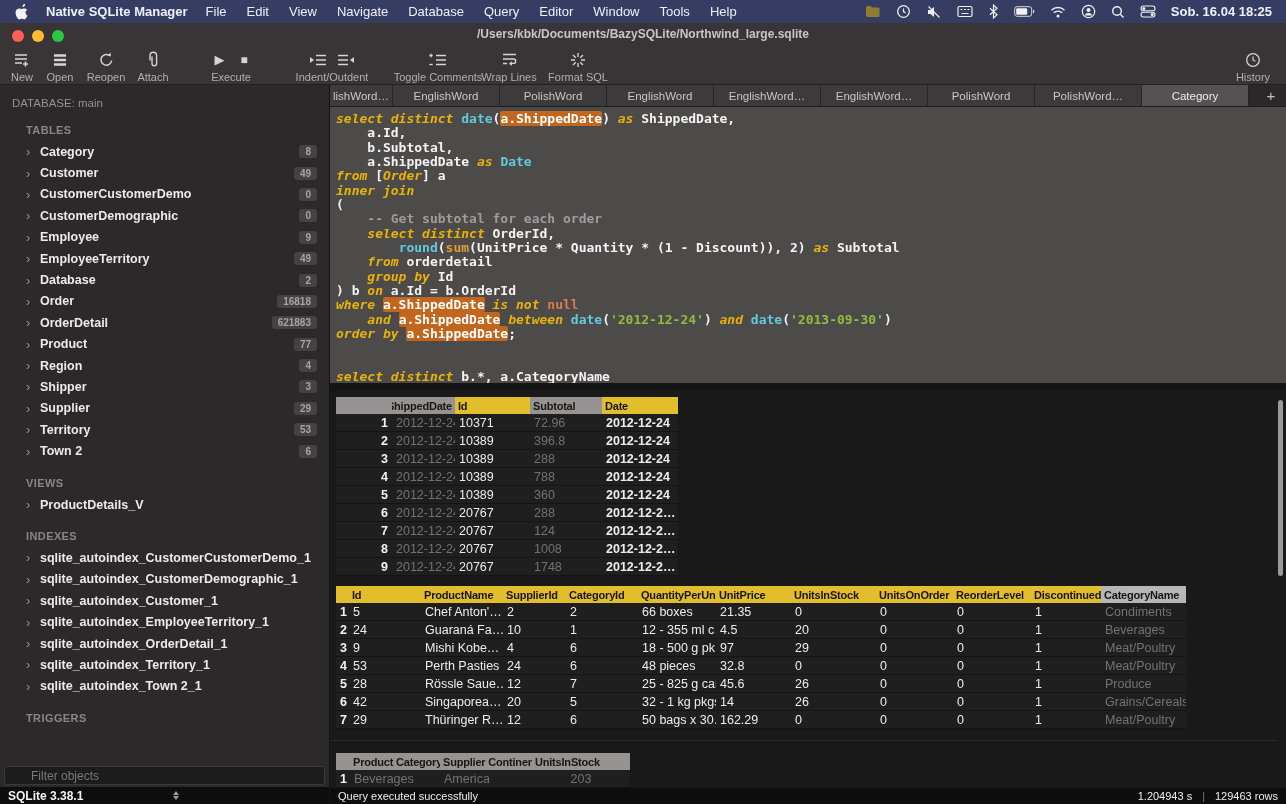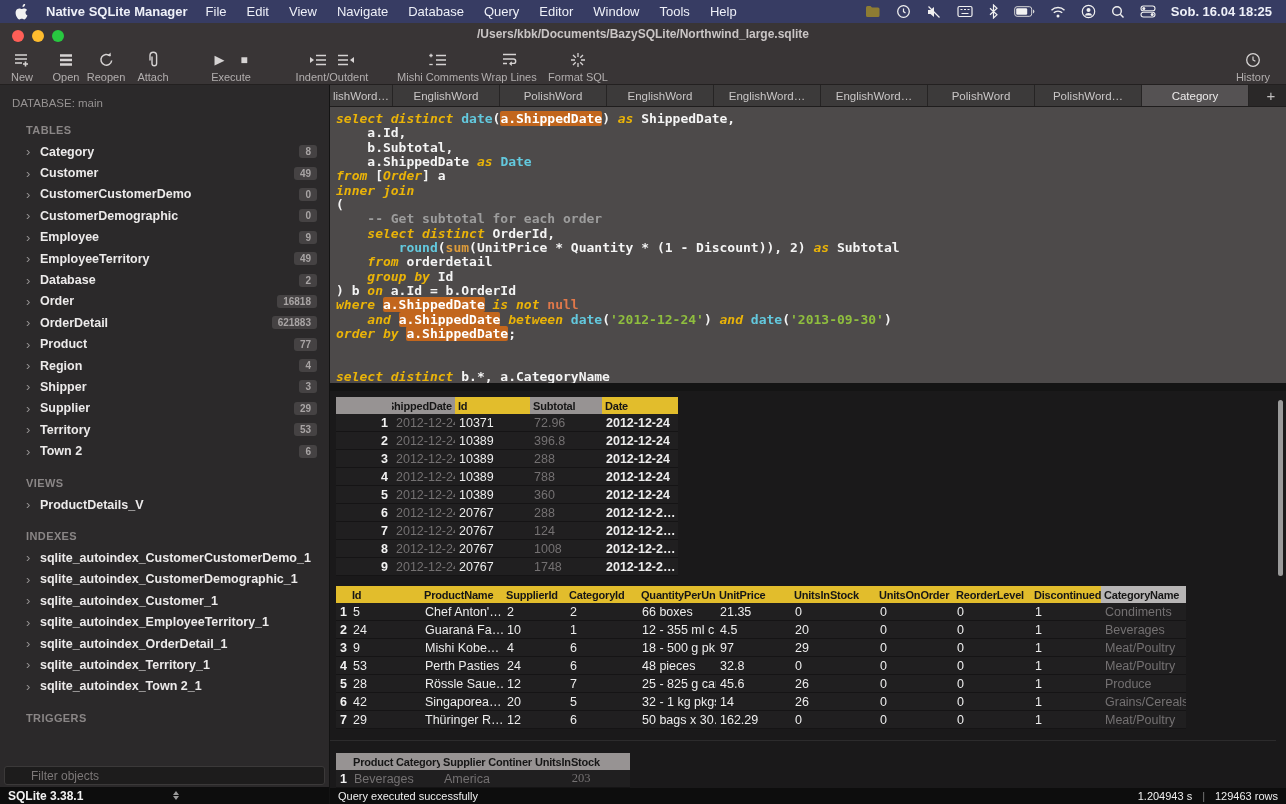--- a/index.html
+++ b/index.html
@@ -205,21 +205,21 @@
 <div class="toolbar">
   <div class="tbtn" style="left:4px;width:36px;">
     <span class="ic">
         <svg width="18" height="16" viewBox="0 0 18 16">
           <path d="M2 3h12M2 7h12M2 11h7" stroke="#d6d3d3" stroke-width="1.6"></path>
           <path d="M12.5 9.5v5M10 12h5" stroke="#d6d3d3" stroke-width="1.6"></path>
         </svg>
       </span>
     <span class="lbl">New</span>
   </div>
-  <div class="tbtn" style="left:48px;width:36px;">
+  <div class="tbtn" style="left:42px;width:36px;">
     <span class="ic">
         <svg width="16" height="16" viewBox="0 0 16 16">
           <path d="M2 3.5h12M2 8h12M2 12.5h12" stroke="#d6d3d3" stroke-width="2.4"></path>
         </svg>
       </span>
     <span class="lbl">Open</span>
   </div>
   <div class="tbtn" style="left:82px;width:48px;">
     <span class="ic">
         <svg width="17" height="17" viewBox="0 0 17 17">
@@ -256,21 +256,21 @@
     <span class="lbl">Indent/Outdent</span>
   </div>
   <div class="tbtn" style="left:382px;width:112px;">
     <span class="ic">
         <svg width="20" height="14" viewBox="0 0 20 14">
           <path d="M8 2.5h10M8 7h10M8 11.5h10" stroke="#d6d3d3" stroke-width="1.4"></path>
           <path d="M3 .8v3.4M1.3 2.5h3.4" stroke="#d6d3d3" stroke-width="1.3"></path>
           <path d="M1.3 11.5h3.4" stroke="#d6d3d3" stroke-width="1.3"></path>
         </svg>
       </span>
-    <span class="lbl">Mishi Comments</span>
+    <span class="lbl">Toggle Comments</span>
   </div>
   <div class="tbtn" style="left:478px;width:62px;">
     <span class="ic">
         <svg width="17" height="15" viewBox="0 0 17 15">
           <path d="M2 2.5h13M2 7h10.5a2.2 2.2 0 0 1 0 4.4H9M2 11.5h4" stroke="#d6d3d3" stroke-width="1.4" fill="none"></path>
           <path d="M10.8 9.3L8 11.7l2.8 2.4z" fill="#d6d3d3"></path>
         </svg>
       </span>
     <span class="lbl">Wrap Lines</span>
   </div>
@@ -642,21 +642,21 @@
         <div class="trow thead" style="grid-template-columns: 14px 90px 92px 98px;">
           <div class="hc gray"></div>
           <div class="hc gray">Product Category</div>
           <div class="hc gray">Supplier Continent</div>
           <div class="hc gray">UnitsInStock</div>
         </div>
         <div class="trow" style="grid-template-columns: 14px 90px 92px 98px;">
           <div class="cell rownum">1</div>
           <div class="cell dim">Beverages</div>
           <div class="cell dim">America</div>
-          <div class="cell dim" style="text-align: center; font-family: Liberation Serif, serif;">203</div>
+          <div class="cell dim" style="text-align: center;">203</div>
         </div>
       </div>
     <div class="vscroll"></div>
   </div>
 
   <div class="statusbar">
     <span>Query executed successfully</span>
     <span class="sb-right">
       <span>1.204943 s</span>
       <span class="sb-sep">|</span>

